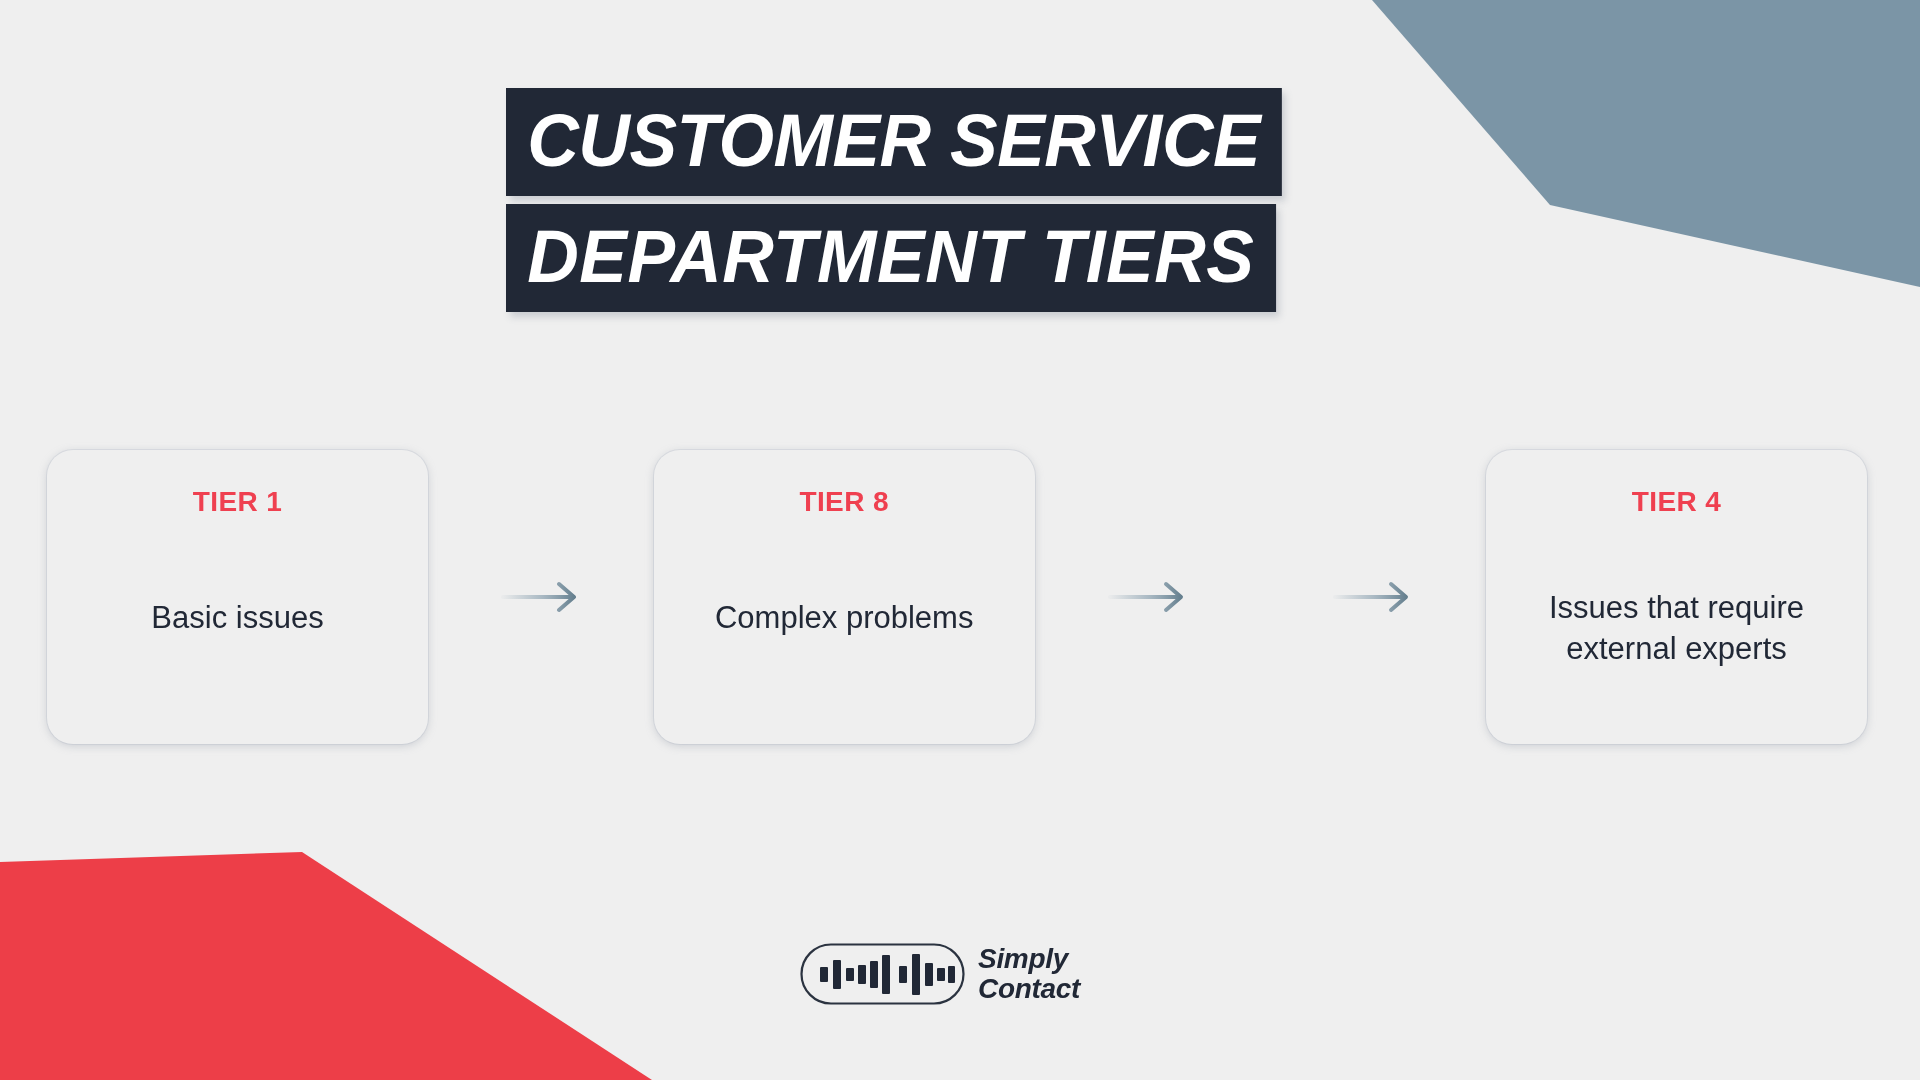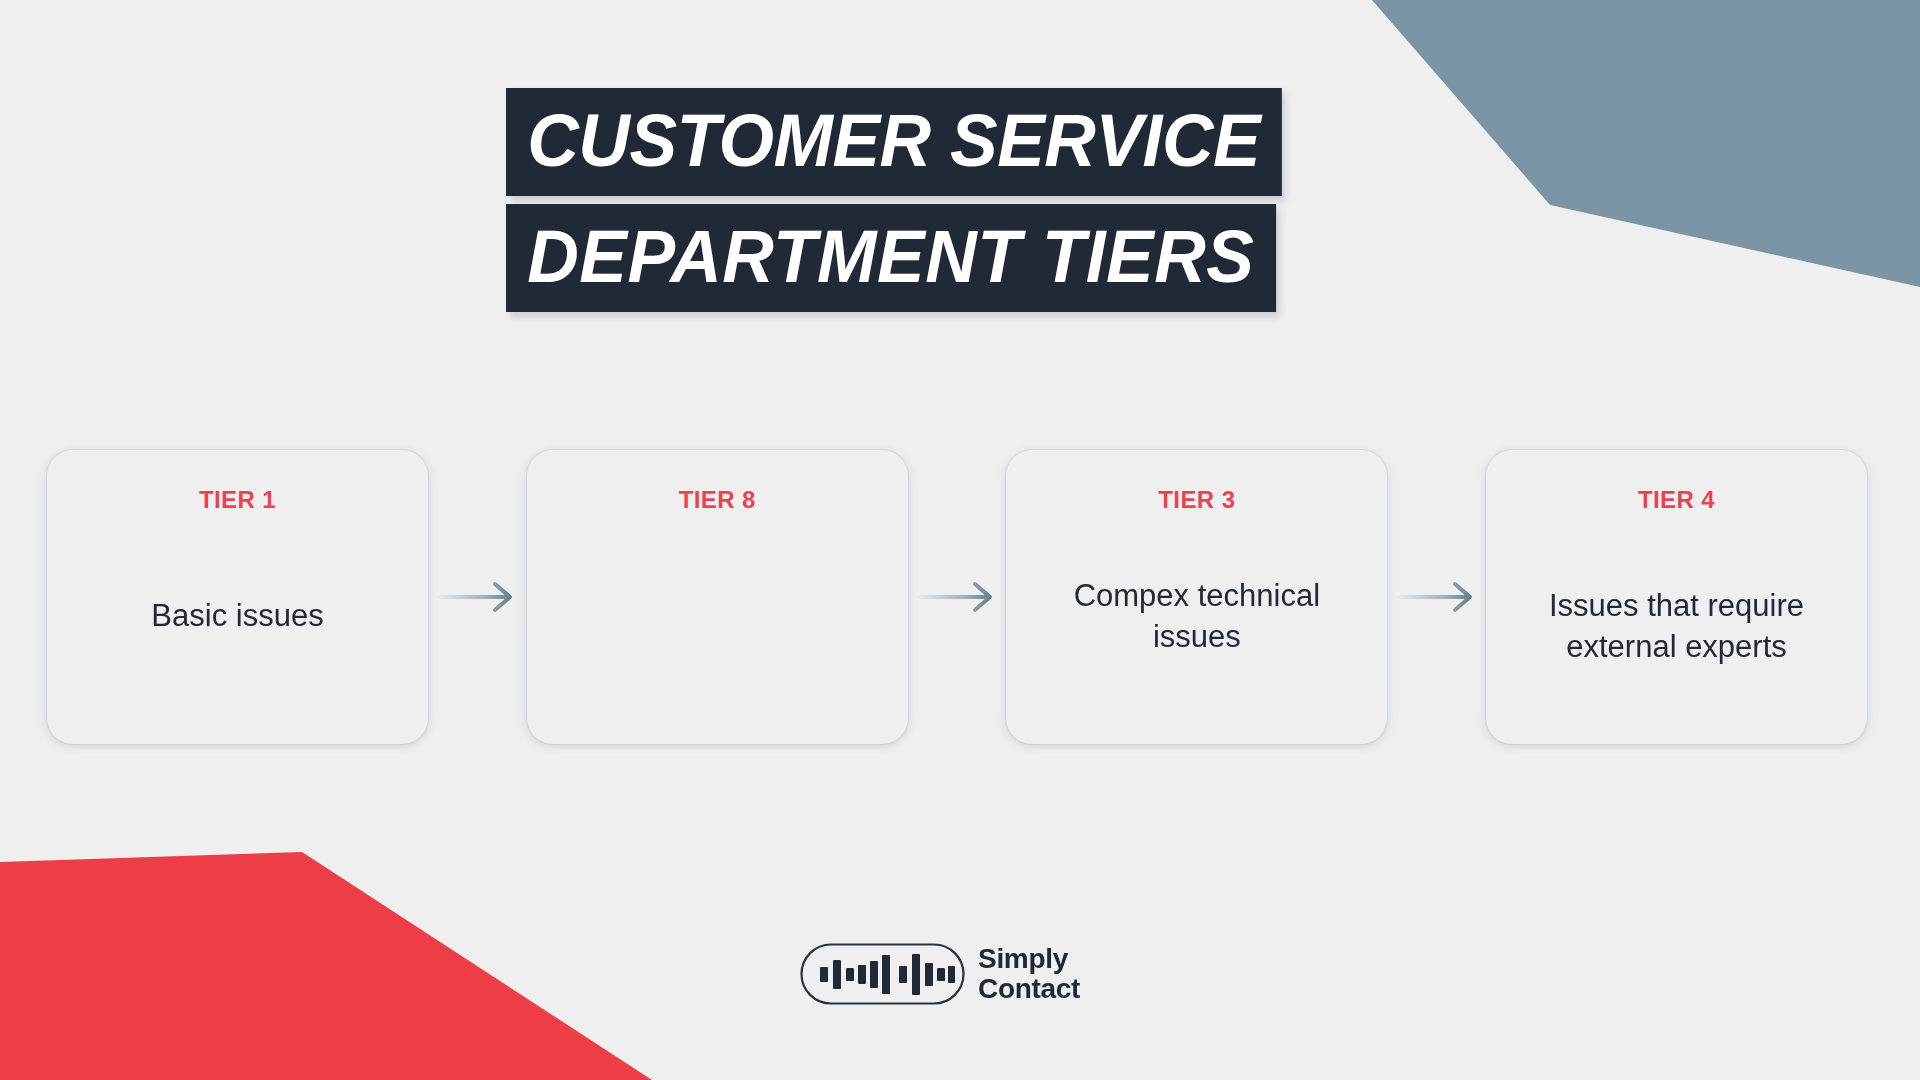--- a/index.html
+++ b/index.html
@@ -64,21 +64,21 @@
     flex-direction:column;
     align-items:center;
     justify-content:flex-start;
     padding:38px 20px 20px 20px;
     flex:0 0 auto;
   }
   .tier-card.wide { width:381px;gap:20px; }
   .tier-label {
     color:#EF4050;
     font-weight:bold;
-    font-size:24px;
+    font-size:28px;
     letter-spacing:0.4px;
     line-height:1;
     margin-bottom:10px;
   }
   .tier-body {
     color:#212836;
     font-size:31px;
     line-height:1.33;
     text-align:center;
     font-weight:400;
@@ -107,21 +107,21 @@
     gap:13px;
   }
   #logo-mark { display:block; }
   #logo-wordmark {
     color:#212836;
     font-weight:bold;
     font-size:28px;
     line-height:1.07;
     letter-spacing:-0.3px;
   }
-  #logo-wordmark span { display:block; }
+  #logo-wordmark span { display:block;font-style:italic; }
 </style>
 </head>
 <body>
 
 <svg id="bg-shapes" viewBox="0 0 1920 1080" width="1920" height="1080" xmlns="http://www.w3.org/2000/svg">
   <rect x="0" y="0" width="1920" height="1080" fill="#EFEFEF"></rect>
   <polygon points="1372,0 1920,0 1920,287 1550,205" fill="#7B95A6"></polygon>
   <polygon points="0,862 302,852 652,1080 0,1080" fill="#ED3E48"></polygon>
 </svg>
 
@@ -145,39 +145,36 @@
           <stop offset="55%" stop-color="#7B95A6" stop-opacity="0.60"></stop>
           <stop offset="100%" stop-color="#66808F" stop-opacity="1"></stop>
         </linearGradient>
       </defs>
       <path d="M2 17 H72 M58 4 L73 17 L58 30" stroke="url(#ag1)" stroke-width="4" fill="none" stroke-linecap="round" stroke-linejoin="round"></path>
     </svg>
   </div>
 
   <div class="tier-card">
     <div class="tier-label">TIER 8</div>
+    <div class="tier-body">Complex problems</div>
   </div>
 
   <div class="arrow-gap">
     <svg width="80" height="34" viewBox="0 0 80 34" xmlns="http://www.w3.org/2000/svg">
       <defs>
         <linearGradient id="ag2" x1="0" y1="0" x2="1" y2="0">
           <stop offset="0%" stop-color="#7B95A6" stop-opacity="0.05"></stop>
           <stop offset="55%" stop-color="#7B95A6" stop-opacity="0.60"></stop>
           <stop offset="100%" stop-color="#66808F" stop-opacity="1"></stop>
         </linearGradient>
       </defs>
       <path d="M2 17 H72 M58 4 L73 17 L58 30" stroke="url(#ag2)" stroke-width="4" fill="none" stroke-linecap="round" stroke-linejoin="round"></path>
     </svg>
   </div>
 
-  <div class="tier-card">
-    <div class="tier-label">TIER 3</div>
-    <div class="tier-body">Compex technical issues</div>
-  </div>
 
   <div class="arrow-gap">
     <svg width="80" height="34" viewBox="0 0 80 34" xmlns="http://www.w3.org/2000/svg">
       <defs>
         <linearGradient id="ag3" x1="0" y1="0" x2="1" y2="0">
           <stop offset="0%" stop-color="#7B95A6" stop-opacity="0.05"></stop>
           <stop offset="55%" stop-color="#7B95A6" stop-opacity="0.60"></stop>
           <stop offset="100%" stop-color="#66808F" stop-opacity="1"></stop>
         </linearGradient>
       </defs>

